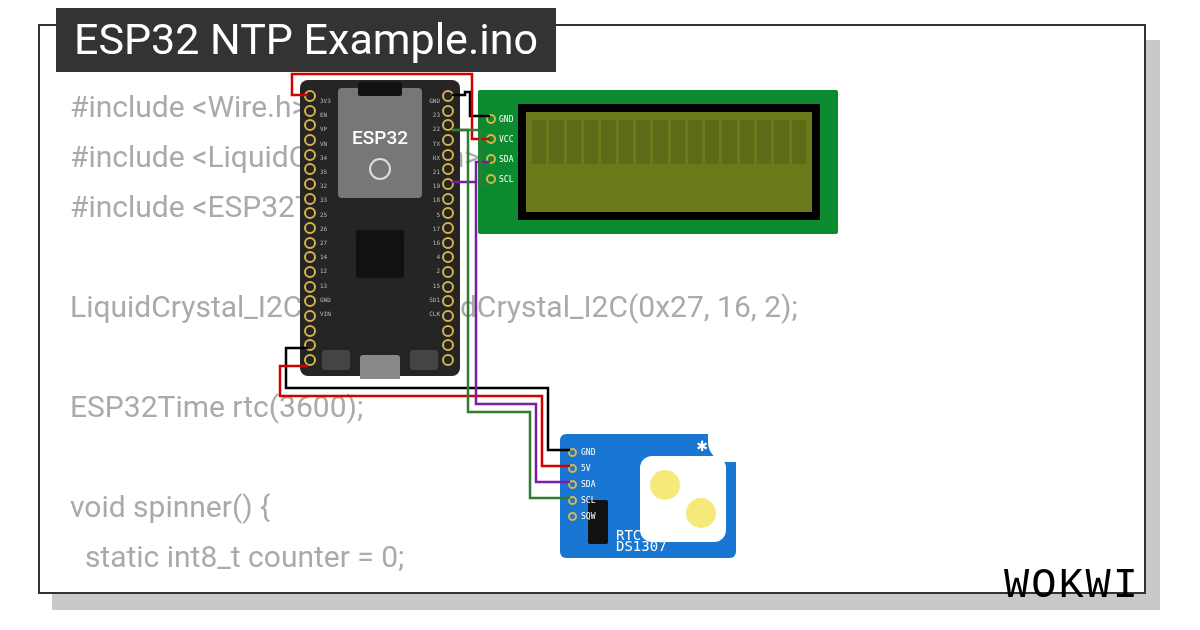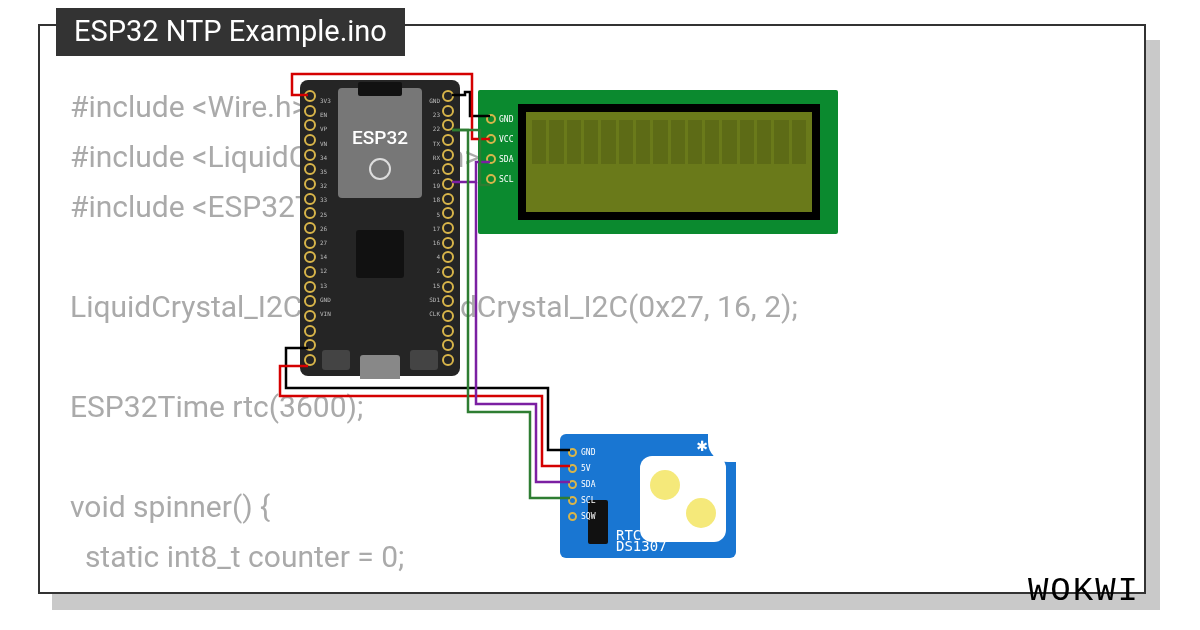--- a/index.html
+++ b/index.html
@@ -28,21 +28,21 @@
     background: #fff;
     border: 2px solid #333;
     overflow: hidden;
   }
   .title-tab {
     position: absolute;
     left: 56px;
     top: 8px;
     background: #333;
     color: #fff;
-    font-size: 29px;
+    font-size: 43px;
     padding: 6px 18px 8px 18px;
     font-weight: 400;
     z-index: 30;
   }
   .code {
     position: absolute;
     left: 30px;
     top: 56px;
     font-size: 30px;
     line-height: 50px;
@@ -301,21 +301,21 @@
     width: 1108px;
     height: 570px;
     z-index: 15;
     pointer-events: none;
   }
 
   .brand {
     position: absolute;
     right: 60px;
     bottom: 20px;
-    font-size: 34px;
+    font-size: 42px;
     letter-spacing: 2px;
     font-weight: 500;
     z-index: 40;
     font-family: "Courier New", monospace;
   }
 </style>
 </head>
 <body>
 
 <div class="shadow-card"></div>

